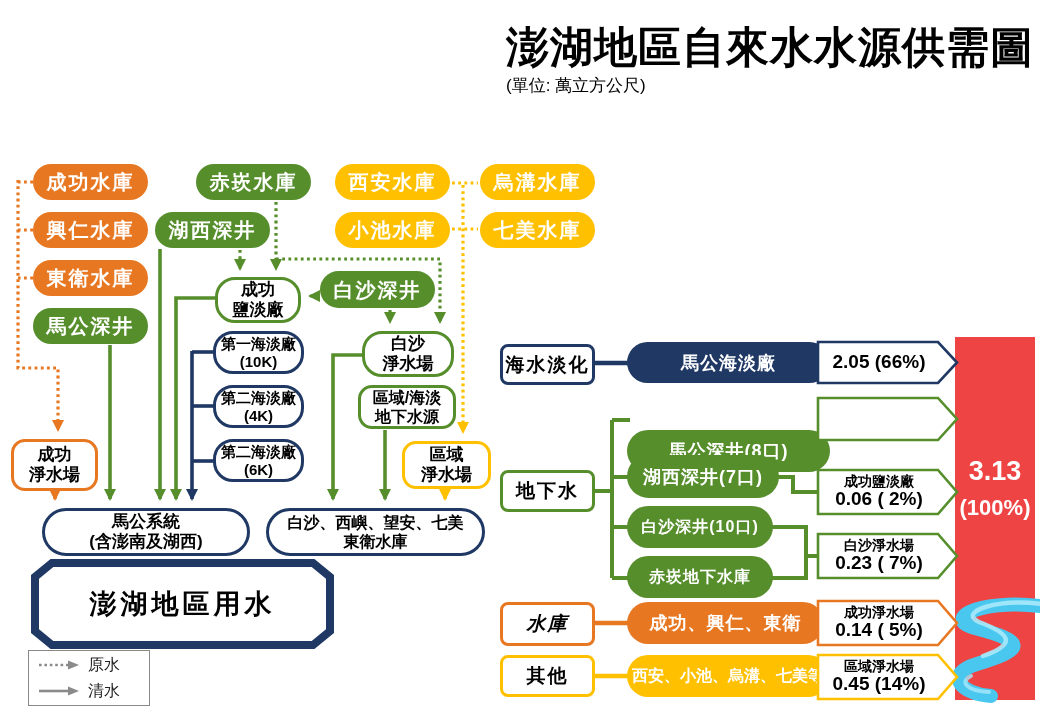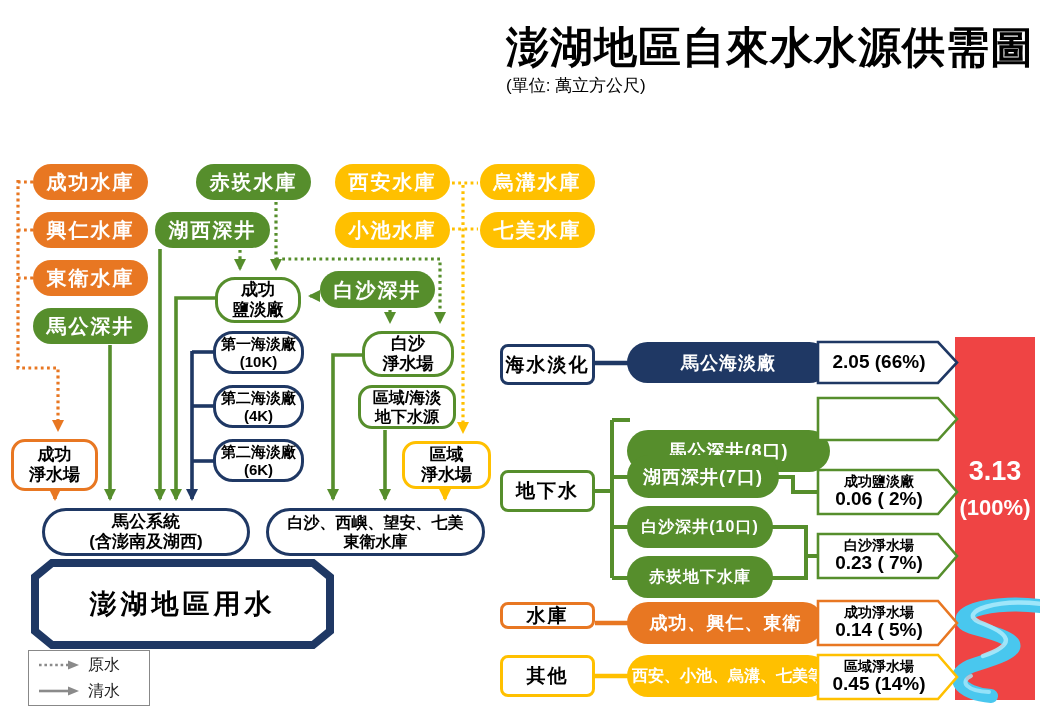--- a/index.html
+++ b/index.html
@@ -214,21 +214,21 @@
         <svg width="42" height="10">
           <line x1="0" y1="5" x2="29" y2="5" stroke="#8a8a8a" stroke-width="2.6"></line>
           <path d="M29,0.5 L40,5 L29,9.5 z" fill="#8a8a8a"></path>
         </svg>
         <span>清水</span>
       </div>
     </div>
 
     <div class="lbl b-nv" style="left:500px;top:344px;width:95px;height:41px;">海水淡化</div>
     <div class="lbl b-gr" style="left:500px;top:470px;width:95px;height:42px;">地下水</div>
-    <div class="lbl b-or" style="left:500px;top:602px;width:95px;height:27px;">水庫</div>
+    <div class="lbl b-or" style="left:500px;top:602px;width:95px;height:44px;font-style:italic;">水庫</div>
     <div class="lbl b-yl" style="left:500px;top:655px;width:95px;height:42px;">其他</div>
 
     <div class="pill nv sm" style="left:627px;top:342px;width:203px;height:41px;">馬公海淡廠</div>
     <div class="pill gr sm" style="left:627px;top:398px;width:203px;height:42px;margin-top:32px;">馬公深井(8口)</div>
     <div class="pill gr sm" style="left:627px;top:455px;width:152px;height:43px;">湖西深井(7口)</div>
     <div class="pill gr sm" style="left:627px;top:506px;width:146px;height:42px;font-size:16px;">白沙深井(10口)</div>
     <div class="pill gr sm" style="left:627px;top:556px;width:146px;height:42px;font-size:16px;">赤崁地下水庫</div>
     <div class="pill or sm" style="left:627px;top:602px;width:197px;height:42px;">成功、興仁、東衛</div>
     <div class="pill yl xs" style="left:627px;top:655px;width:202px;height:42px;">西安、小池、烏溝、七美等</div>
 

